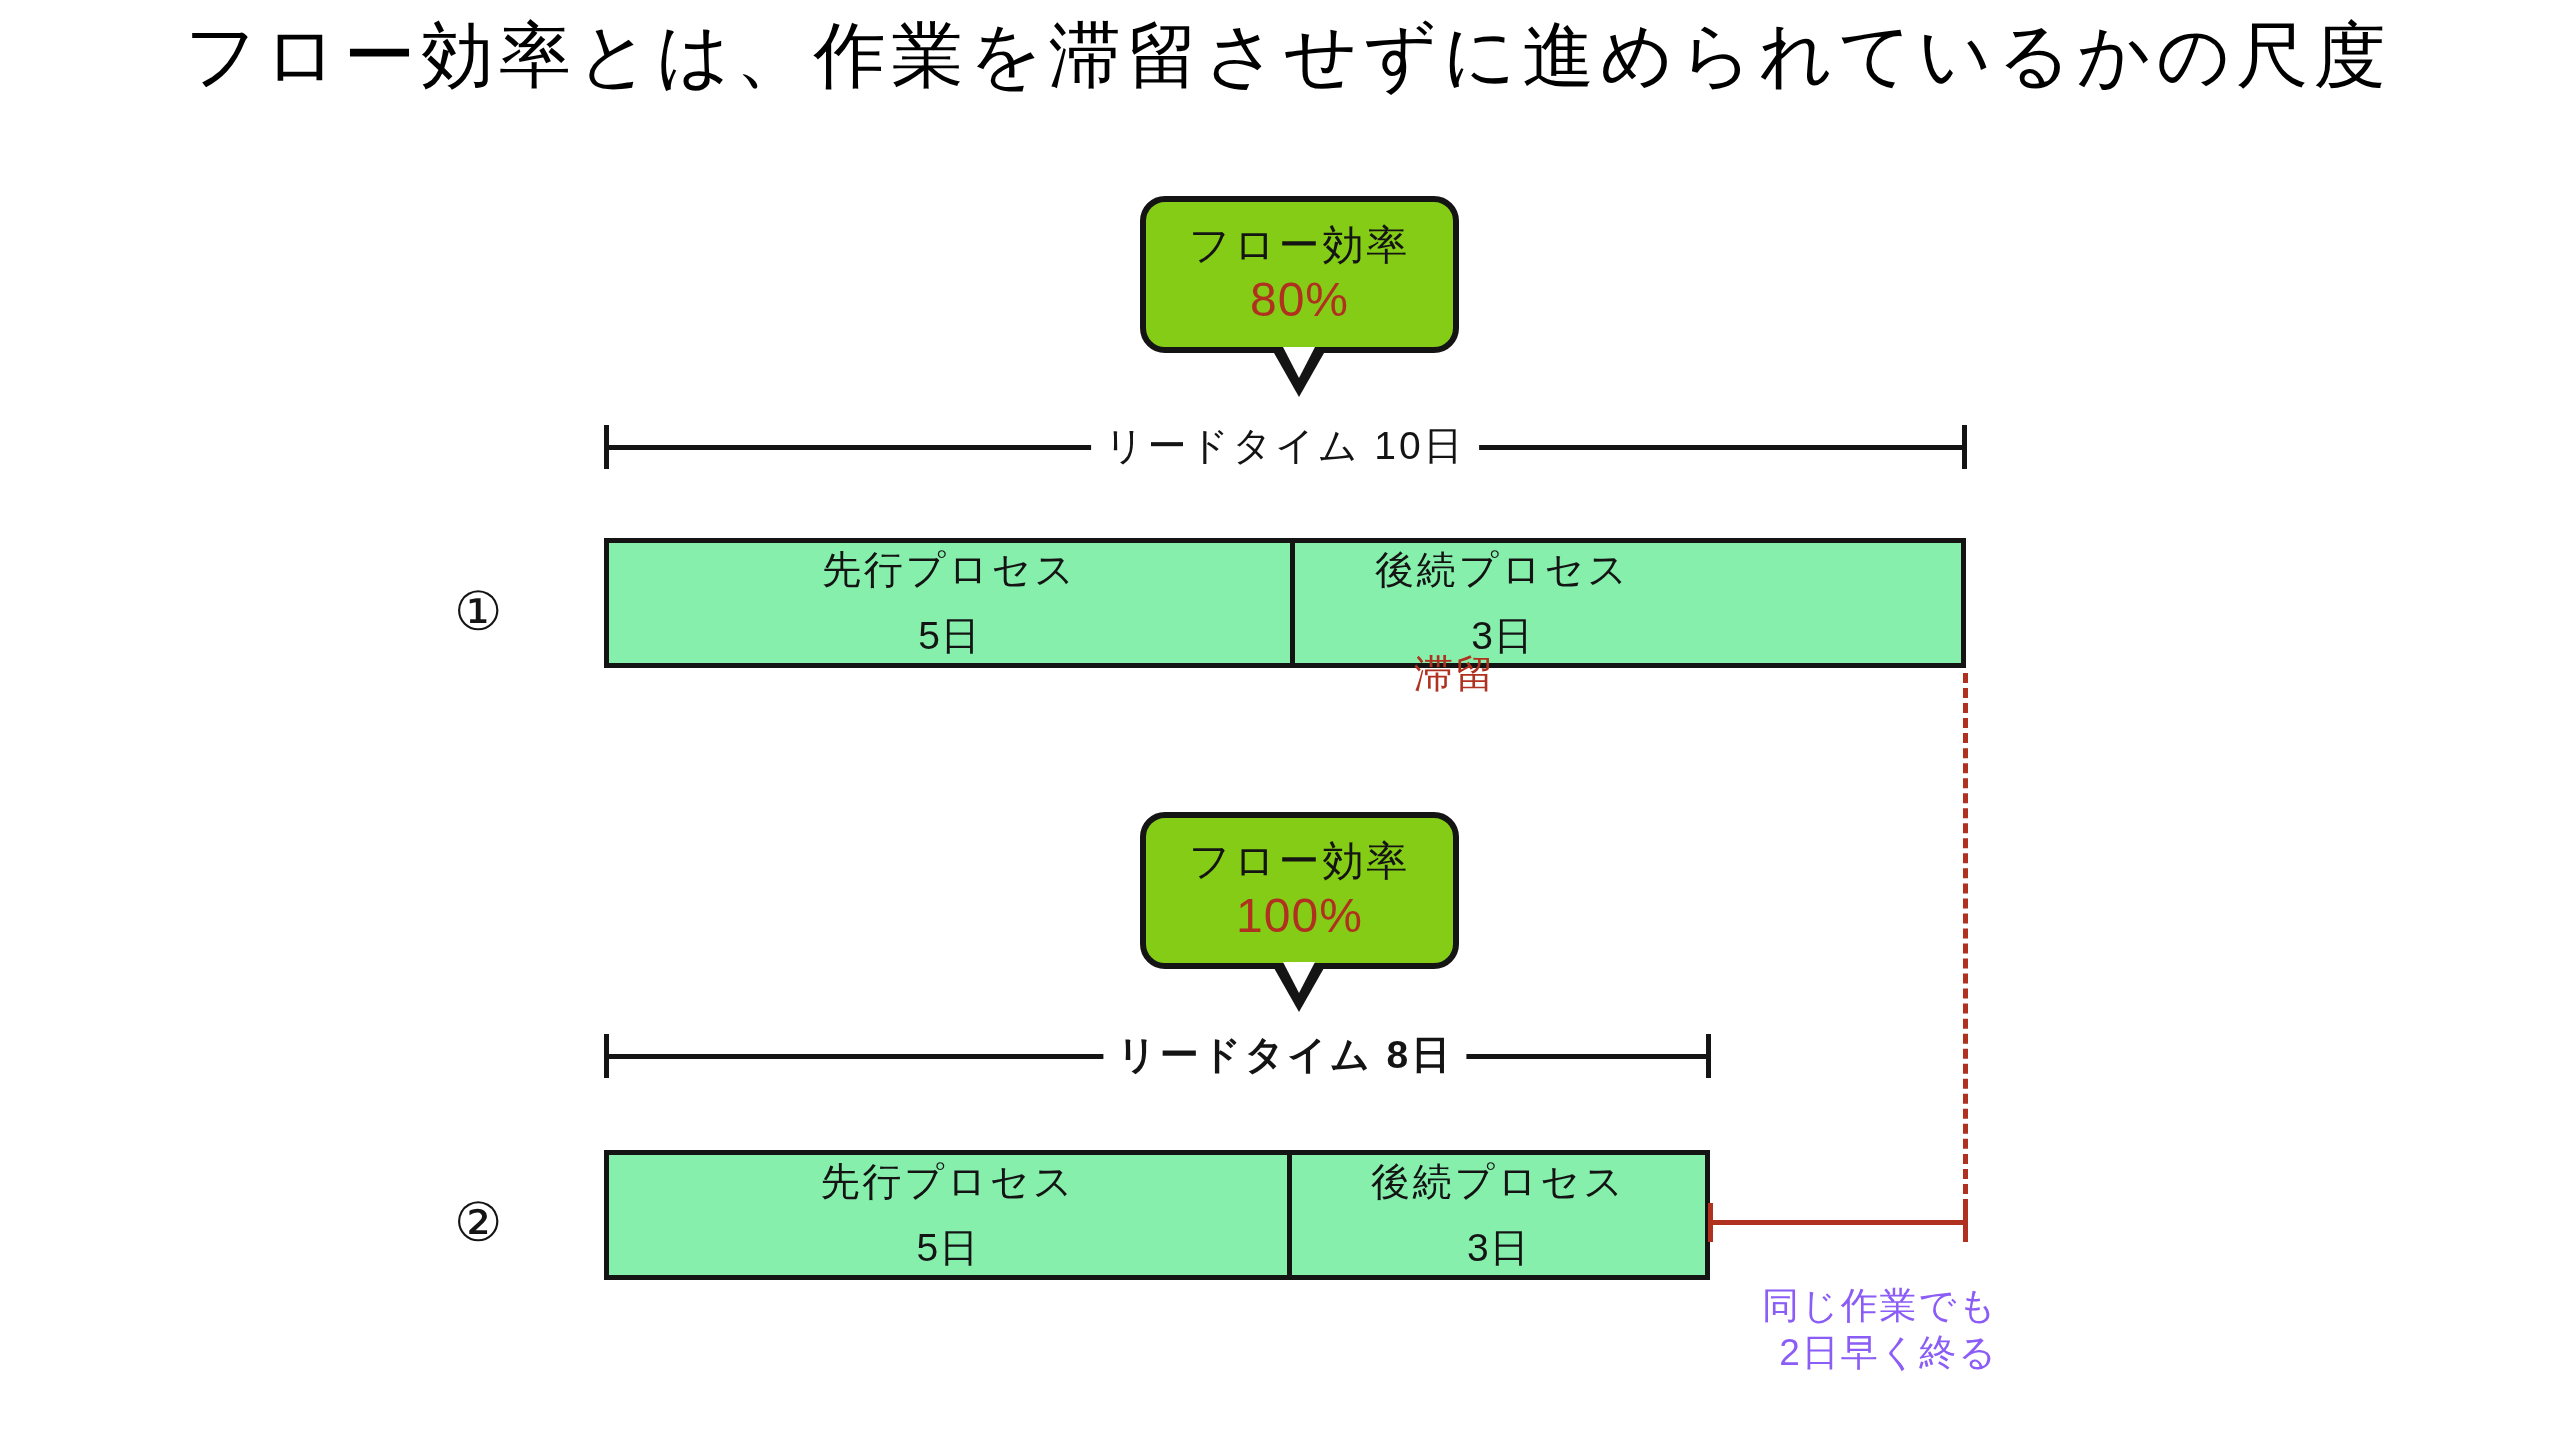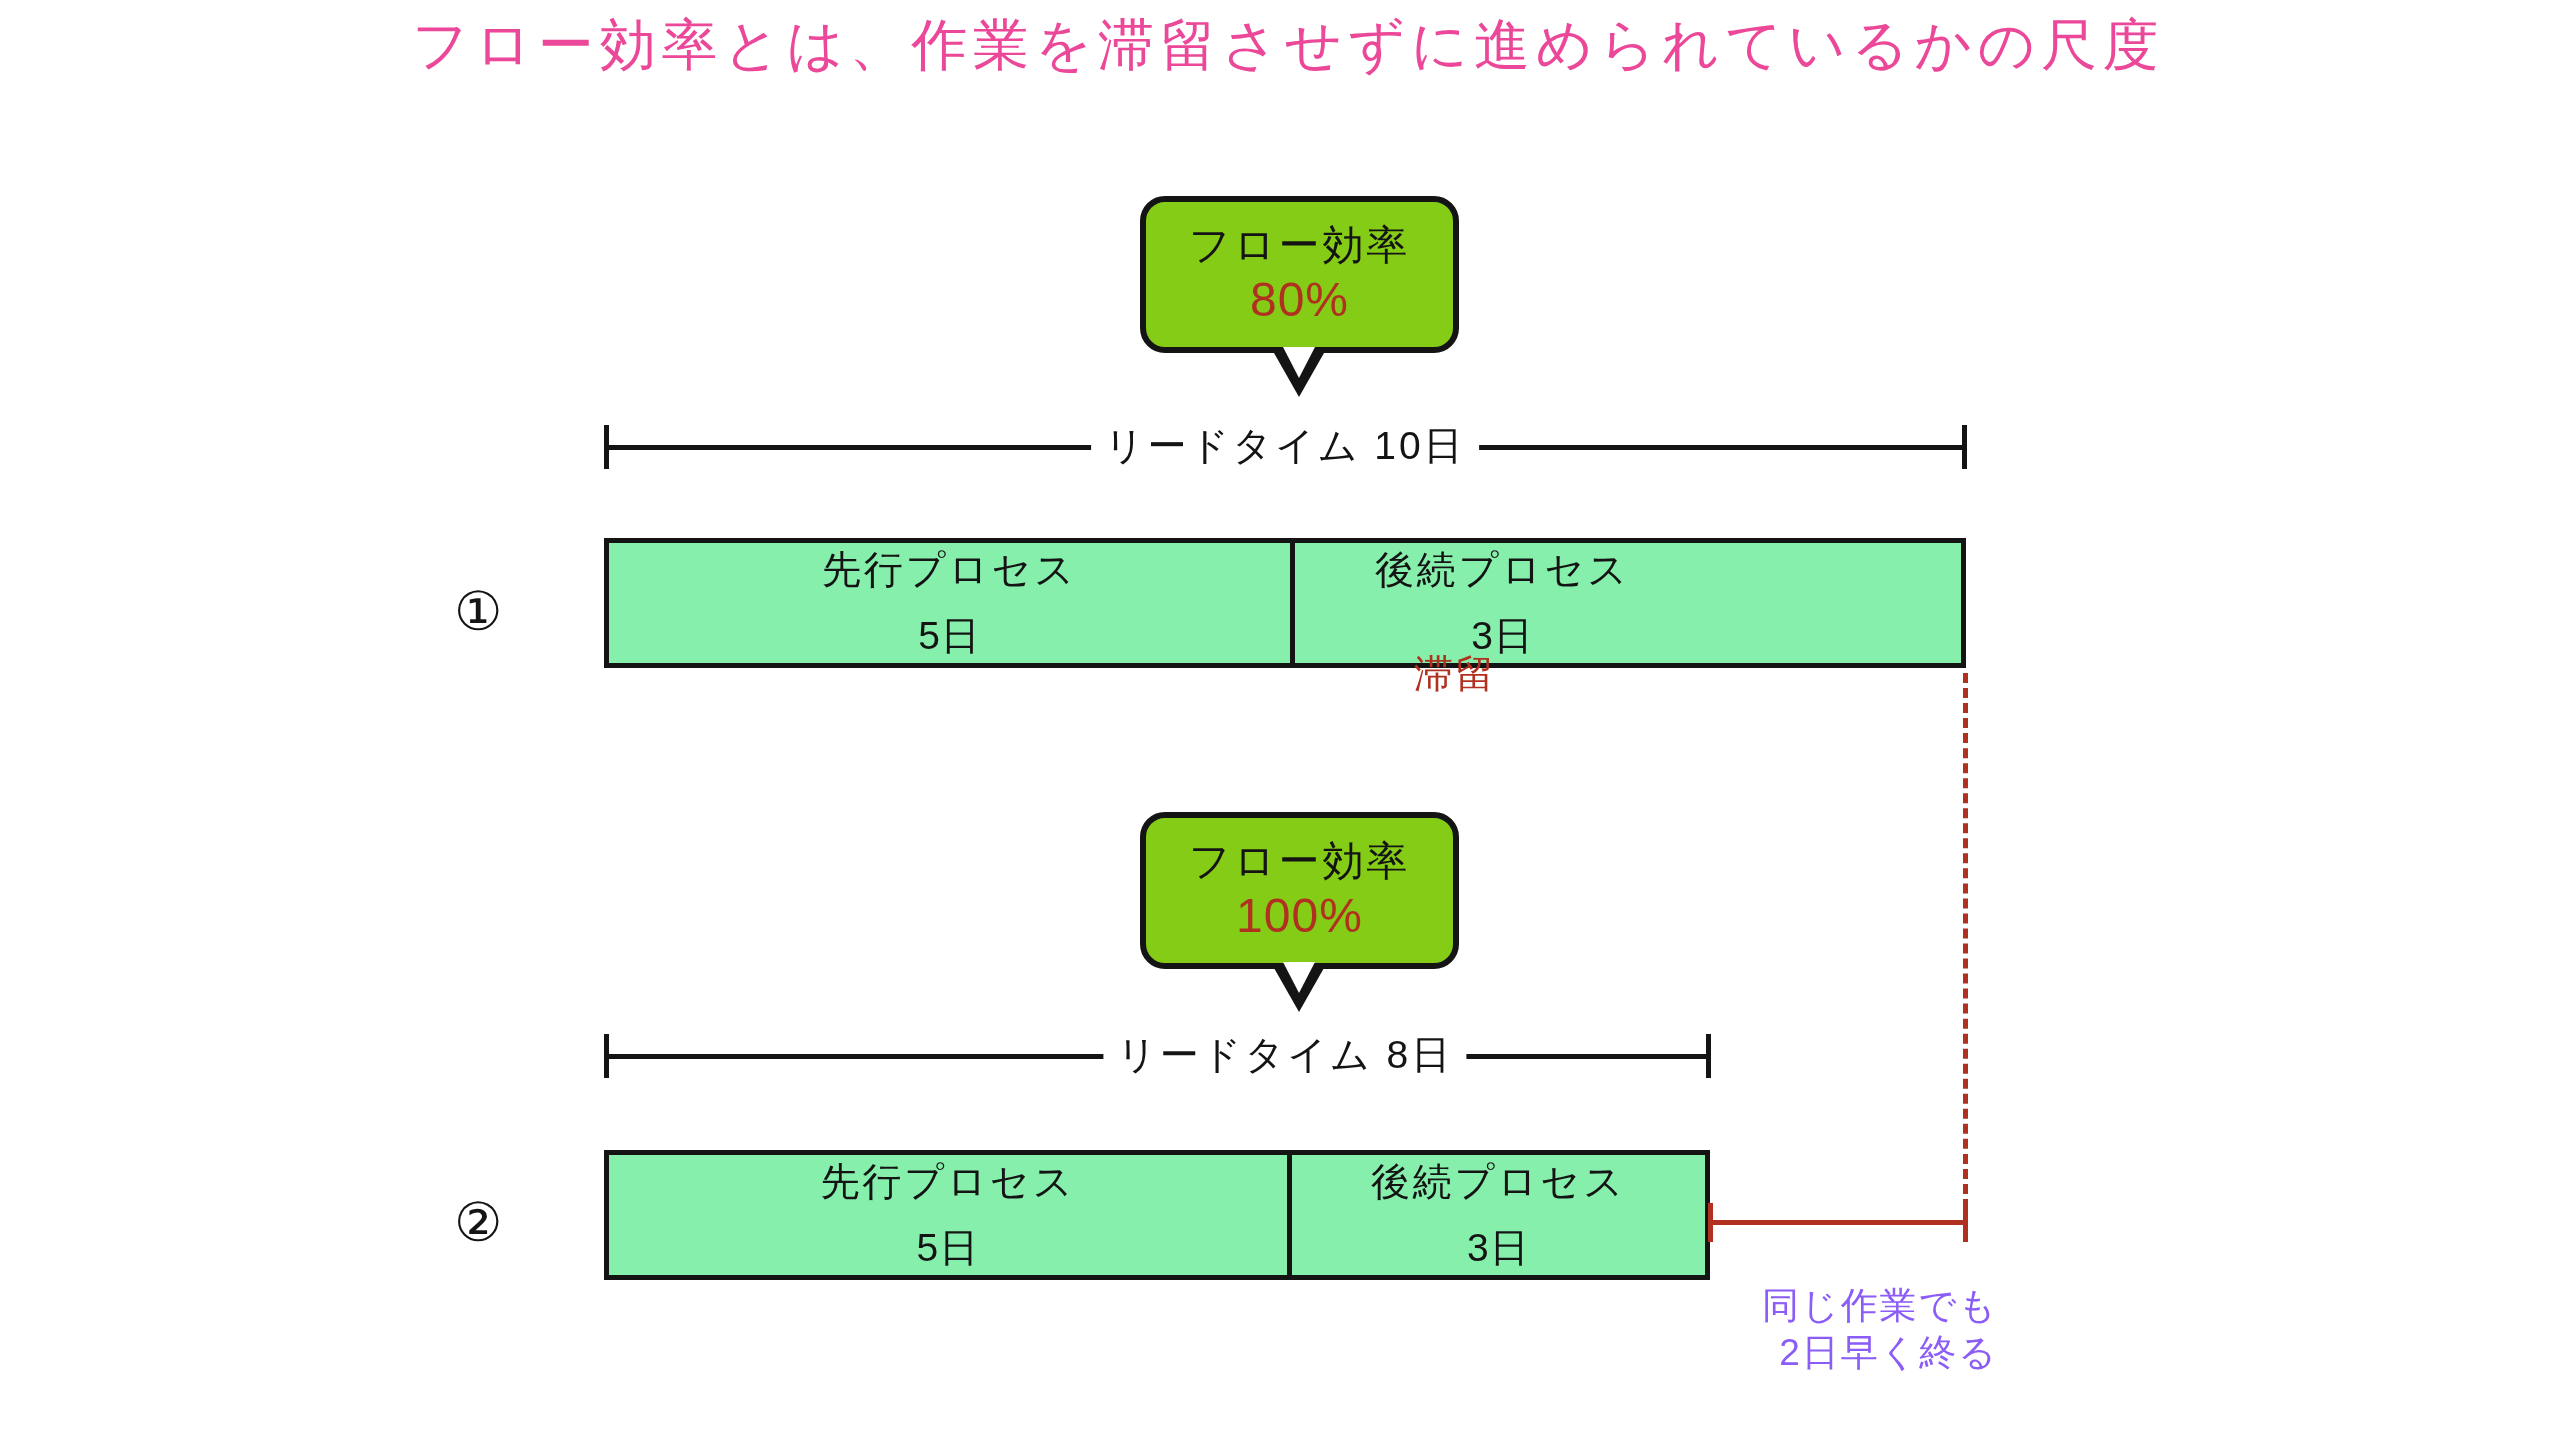--- a/index.html
+++ b/index.html
@@ -24,24 +24,24 @@
   }
 
   .abs { position: absolute; }
 
   
   #page-title {
     left: 0;
     top: 7.7px;
     width: 2576px;
     text-align: center;
-    font-size: 56px;
+    font-size: 72px;
     letter-spacing: 5.8px;
     font-weight: 400;
-    color: #ec4899;
+    color: #000000;
     white-space: nowrap;
   }
 
   
   .balloon {
     border: 6.8px solid #141414;
     border-radius: 25px;
     background: #84cc16;
     box-sizing: border-box;
     display: flex;
@@ -206,21 +206,21 @@
 
   <div class="abs balloon" style="left:1140px; top:812px; width:319px; height:157px;">
     <div class="balloon-label">フロー効率</div>
     <div class="balloon-value" style="color:#B03120;">100%</div>
   </div>
   <div class="abs" style="left:1274px; top:968px; width:50px; height:44px;">
     <div class="balloon-tail"></div>
     <div class="balloon-tail-inner"></div>
   </div>
 
-  <div class="abs measure" style="left:604px; top:1034px; width:1106px;">
+  <div class="abs measure" style="left:604px; top:1034px; width:1106px;font-weight:bold;">
     <div class="mcap" style="left:0;"></div>
     <div class="mcap" style="left:1102px;"></div>
     <div class="mline" style="left:1.9px; width:1102px;"></div>
     <div class="mtext" style="left:681px;">リードタイム 8日</div>
   </div>
 
   <div class="abs row-num" style="left:454px; top:1195px;">②</div>
 
   <div class="abs bar" style="left:604px; top:1150px; width:1106px; height:130px;">
     <div class="seg" style="width:686px;">

